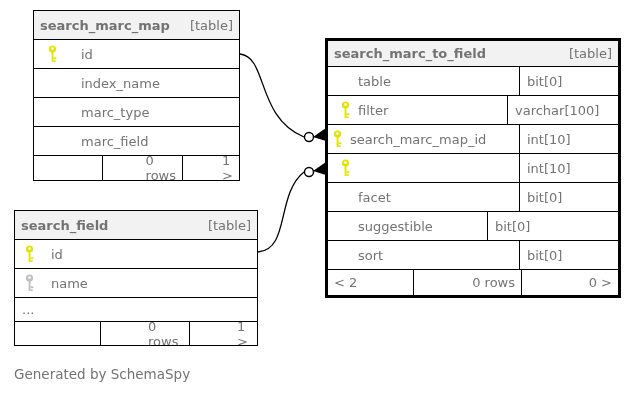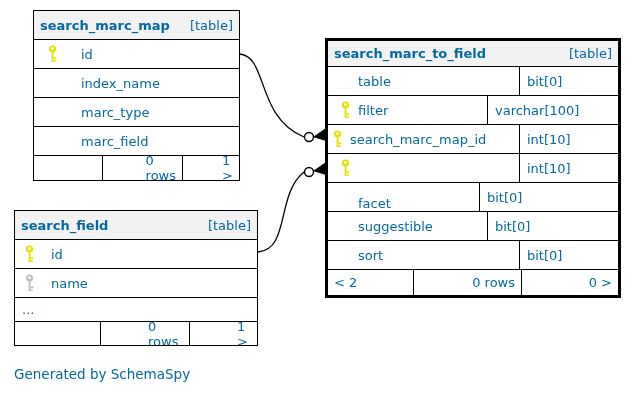--- a/index.html
+++ b/index.html
@@ -1,18 +1,18 @@
 <!DOCTYPE html>
 <html style="--hdr-bg: #f2f2f2; --pk: #e3e300; --ik: #bfbfbf;"><head>
 <meta charset="utf-8">
 <style>
   html,body { margin:0; padding:0; }
   #canvas {
     position:relative; width:643px; height:400px; background:#ffffff;
-    font-family:"DejaVu Sans","Liberation Sans",sans-serif; color:#0369a1;
+    font-family:"DejaVu Sans","Liberation Sans",sans-serif; color:#737373;
     font-size:13px; overflow:hidden;
   }
   .tbl {
     position:absolute; box-sizing:border-box; background:#fff;
     border:1px solid #000; display:flex; flex-direction:column;
   }
   .tbl.thick { border-width:3px; }
   .hdr {
     height:28px; flex:0 0 auto; display:flex; align-items:center;
     justify-content:space-between; padding:0 6px;
@@ -109,21 +109,21 @@
     <div class="row">
       <div class="ncell" style="width:192px; flex:0 0 auto; border-right:1px solid #000; padding-left:30px; box-sizing:border-box;">
         <span>table</span>
       </div>
       <div class="tcell" style="flex:1 1 auto; border-left:none;">
           <span>bit[0]</span>
         </div>
     </div>
 
     <div class="row">
-      <div class="ncell" style="width:160px; flex:0 0 auto; border-right:1px solid #000; padding-left:12px; box-sizing:border-box;">
+      <div class="ncell" style="width:180px; flex:0 0 auto; border-right:1px solid #000; padding-left:12px; box-sizing:border-box;">
         <span class="keyicon">
           <svg width="12" height="18" viewBox="0 0 12 18">
               <circle cx="5.5" cy="4" r="3.6" fill="var(--pk)"></circle>
               <circle cx="5.5" cy="3.6" r="1.3" fill="#fff"></circle>
               <rect x="4.6" y="7" width="1.9" height="10" fill="var(--pk)"></rect>
               <rect x="6.5" y="12.4" width="2.9" height="1.7" fill="var(--pk)"></rect>
               <rect x="6.5" y="15.2" width="2.2" height="1.7" fill="var(--pk)"></rect>
             </svg>
         </span>
         <span style="margin-left:6px;">filter</span>
@@ -162,21 +162,21 @@
               <rect x="6.5" y="15.2" width="2.2" height="1.7" fill="var(--pk)"></rect>
             </svg>
         </span>
       </div>
       <div class="tcell" style="flex:1 1 auto; border-left:none;">
           <span>int[10]</span>
         </div>
     </div>
 
     <div class="row">
-      <div class="ncell" style="width:152px; flex:0 0 auto; border-right:1px solid #000; padding-left:30px; box-sizing:border-box;align-items:flex-end;">
+      <div class="ncell" style="width:192px; flex:0 0 auto; border-right:1px solid #000; padding-left:30px; box-sizing:border-box;">
         <span>facet</span>
       </div>
       <div class="tcell" style="flex:1 1 auto; border-left:none;">
           <span>bit[0]</span>
         </div>
     </div>
 
     <div class="row">
       <div class="ncell" style="width:160px; flex:0 0 auto; border-right:1px solid #000; padding-left:30px; box-sizing:border-box;">
         <span>suggestible</span>

